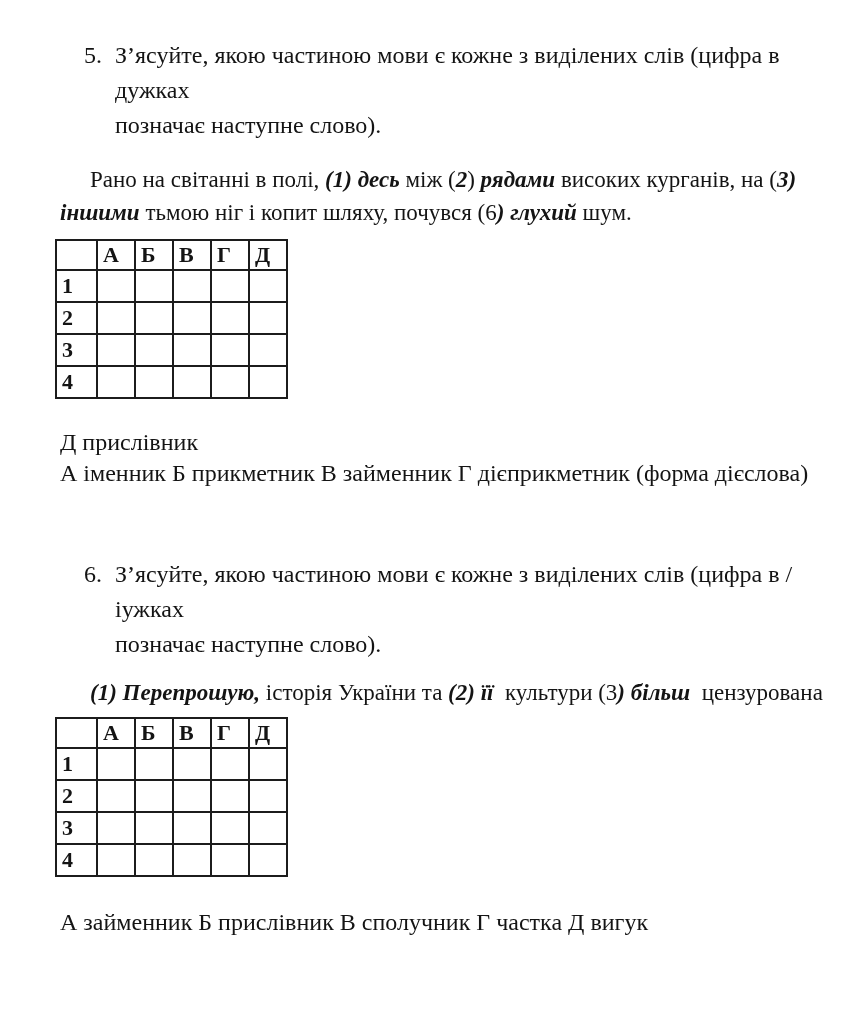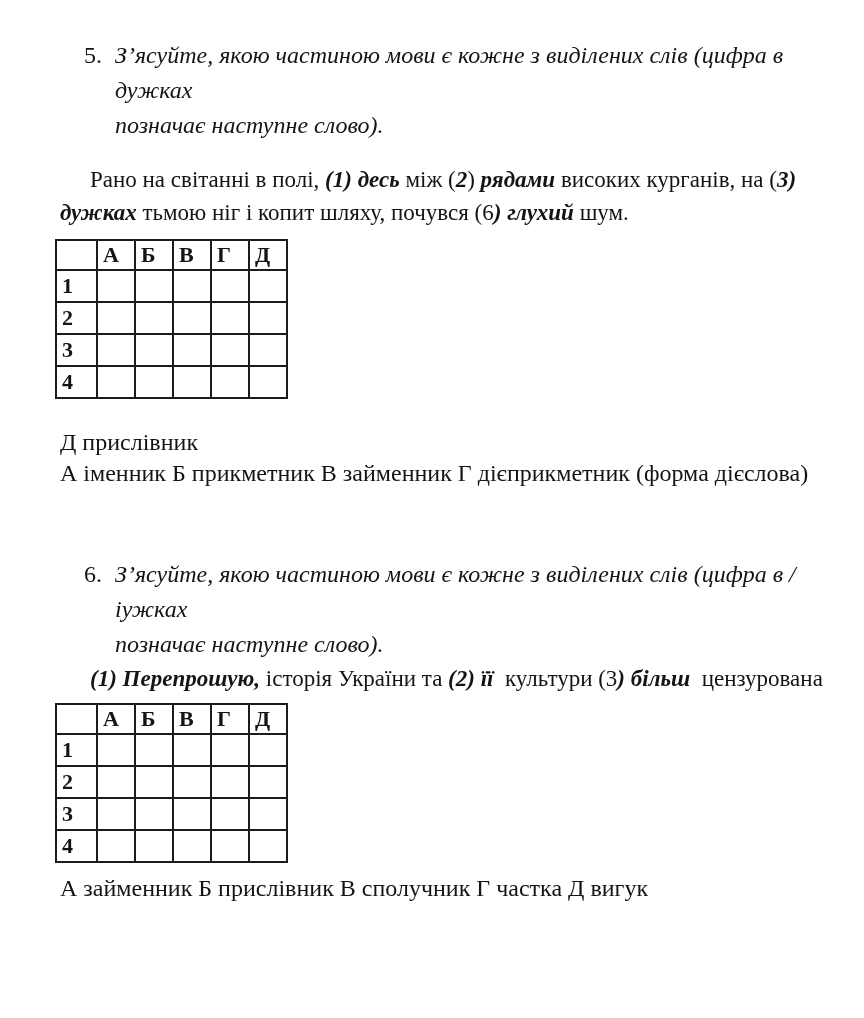--- a/index.html
+++ b/index.html
@@ -31,21 +31,20 @@
     font-size: 24px;
     line-height: 35px;
   }
   .q-num {
     flex: none;
     width: 31px;
   }
   .q-prompt {
     flex: 1 1 auto;
     max-width: 740px;
-    font-style: italic;
   }
   
   .passage {
     margin: 20px 0 0 0;
     font-size: 23px;
     line-height: 33px;
   }
   .passage .p-line {
     white-space: pre-wrap;
   }
@@ -76,40 +75,40 @@
   }
   .answer-grid thead th {
     height: 28px;
   }
   
   .options {
     margin: 28px 0 0 0;
     font-size: 24px;
     line-height: 31px;
   }
-  .q6 .passage { margin-top: 0; }
+  .q6 .passage { margin-top: 14px; }
   .q6 .answer-grid { margin-top: 8px; }
-  .q6 .options { margin-top: 10px; }
+  .q6 .options { margin-top: 30px; }
 </style>
 </head>
 <body>
 
 <div class="page">
 
   <section class="question q5">
     <div class="q-head">
       <span class="q-num">5.</span>
       <span class="q-prompt">
           <div>З’ясуйте, якою частиною мови є кожне з виділених слів (цифра в дужках</div>
           <div>позначає наступне слово).</div>
         </span>
     </div>
     <div class="passage">
         <div class="p-line"><span>Рано на світанні в полі, </span><span class="bi">(1) десь</span><span> між (</span><span class="bi">2</span><span>) </span><span class="bi">рядами</span><span> високих курганів, на (</span><span class="bi">3)</span></div>
-        <div class="p-line"><span class="bi">дужках</span><span> тьмою ніг і копит шляху, почувся (6</span><span class="bi">) </span><span class="bi">глухий</span><span> шум.</span></div>
+        <div class="p-line"><span class="bi">іншими</span><span> тьмою ніг і копит шляху, почувся (6</span><span class="bi">) </span><span class="bi">глухий</span><span> шум.</span></div>
       </div>
     <table class="answer-grid">
         <colgroup>
           <col style="width: 41px;">
           <col style="width: 38px;">
           <col style="width: 38px;">
           <col style="width: 38px;">
           <col style="width: 38px;">
           <col style="width: 38px;">
         </colgroup>

